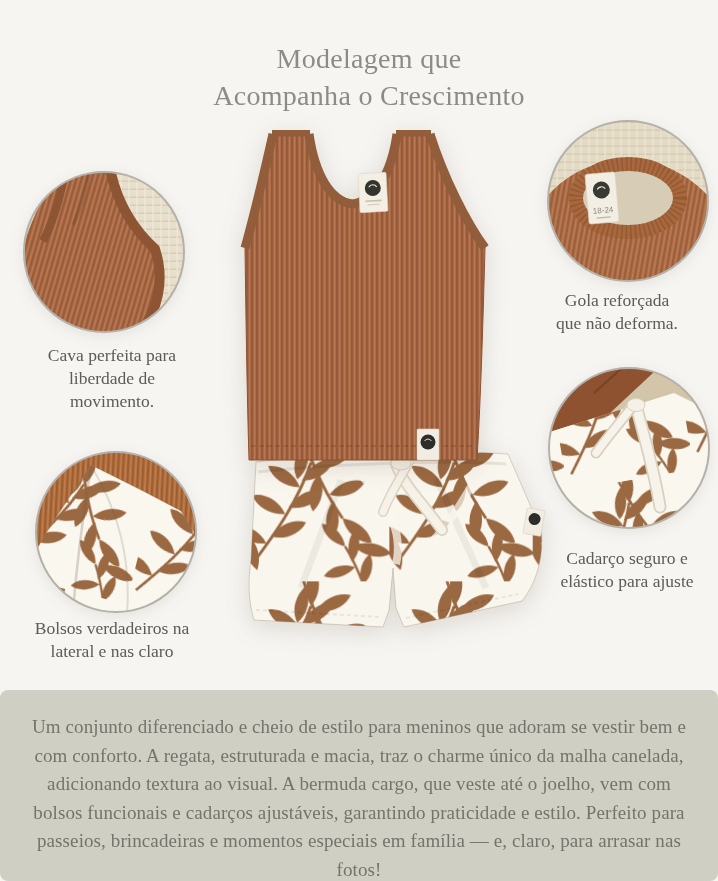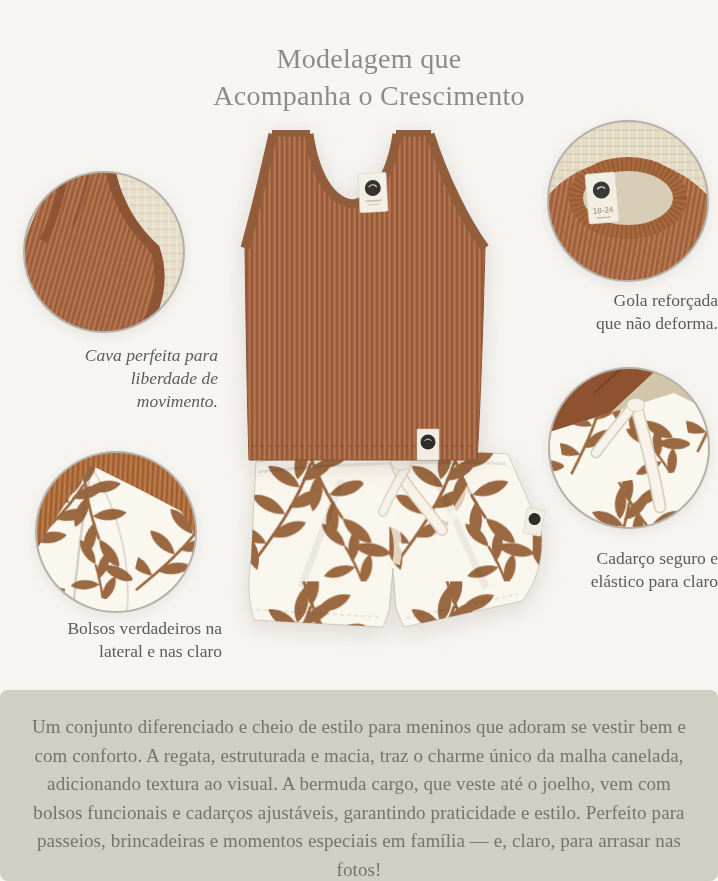--- a/index.html
+++ b/index.html
@@ -7,24 +7,24 @@
     position:relative;width:718px;height:881px;margin:0 auto;
     background:#f6f5f2;overflow:hidden;
     font-family:"Liberation Serif","DejaVu Serif",serif;
   }
   .title{
     position:absolute;top:40px;left:0;width:718px;margin:0;
     text-align:center;font-size:28px;line-height:37px;font-weight:400;
     color:#8b8b88;white-space:pre-line;letter-spacing:.3px;padding-left:10px;
   }
   .caption{
-    position:absolute;text-align:right;font-size:17.5px;line-height:23px;
+    position:absolute;text-align:center;font-size:17.5px;line-height:23px;
     color:#5c5b56;white-space:pre-line;margin:0;
   }
-  #cap-armhole{left:6px;top:344px;width:212px;font-style:italic;}
+  #cap-armhole{left:6px;top:344px;width:212px;}
   #cap-collar{left:516px;top:289px;width:202px;}
   #cap-pockets{left:2px;top:617px;width:220px;}
   #cap-drawstring{left:536px;top:547px;width:182px;}
   .callout{position:absolute;filter:drop-shadow(0 3px 7px rgba(90,70,50,.10));}
   #circ-armhole{left:21px;top:169px;}
   #circ-collar{left:545px;top:118px;}
   #circ-pockets{left:33px;top:449px;}
   #circ-drawstring{left:546px;top:365px;}
   .garment{position:absolute;filter:drop-shadow(0 6px 12px rgba(95,70,45,.16));}
   #tank{left:231px;top:130px;z-index:3;}
@@ -256,19 +256,19 @@
       <path d="M-6,70 L64,48 L128,28 L172,50 L172,172 L-6,172 Z" fill="url(#leafPBr)"></path>
       <path d="M90,40 C98,72 108,104 114,142" stroke="#d8d0be" stroke-width="13" fill="none" stroke-linecap="round"></path>
       <path d="M90,40 C98,72 108,104 114,142" stroke="#f7f3ea" stroke-width="9.5" fill="none" stroke-linecap="round"></path>
       <path d="M86,42 C72,60 60,74 50,88" stroke="#d8d0be" stroke-width="11" fill="none" stroke-linecap="round"></path>
       <path d="M86,42 C72,60 60,74 50,88" stroke="#f7f3ea" stroke-width="7.5" fill="none" stroke-linecap="round"></path>
       <ellipse cx="90" cy="40" rx="9" ry="6.5" fill="#f5f1e7" stroke="#d8d0be" stroke-width="1"></ellipse>
     </g>
     <circle cx="83" cy="83" r="80" fill="none" stroke="#b5b1a9" stroke-width="2"></circle>
   </svg>
   <p class="caption" id="cap-drawstring">Cadarço seguro e
-elástico para claro</p>
+elástico para ajuste</p>
 
   <div class="band">
     <p class="desc">Um conjunto diferenciado e cheio de estilo para meninos que adoram se vestir bem e com conforto. A regata, estruturada e macia, traz o charme único da malha canelada, adicionando textura ao visual. A bermuda cargo, que veste até o joelho, vem com bolsos funcionais e cadarços ajustáveis, garantindo praticidade e estilo. Perfeito para passeios, brincadeiras e momentos especiais em família — e, claro, para arrasar nas fotos!</p>
   </div>
 
 </div>
 
 </body></html>

